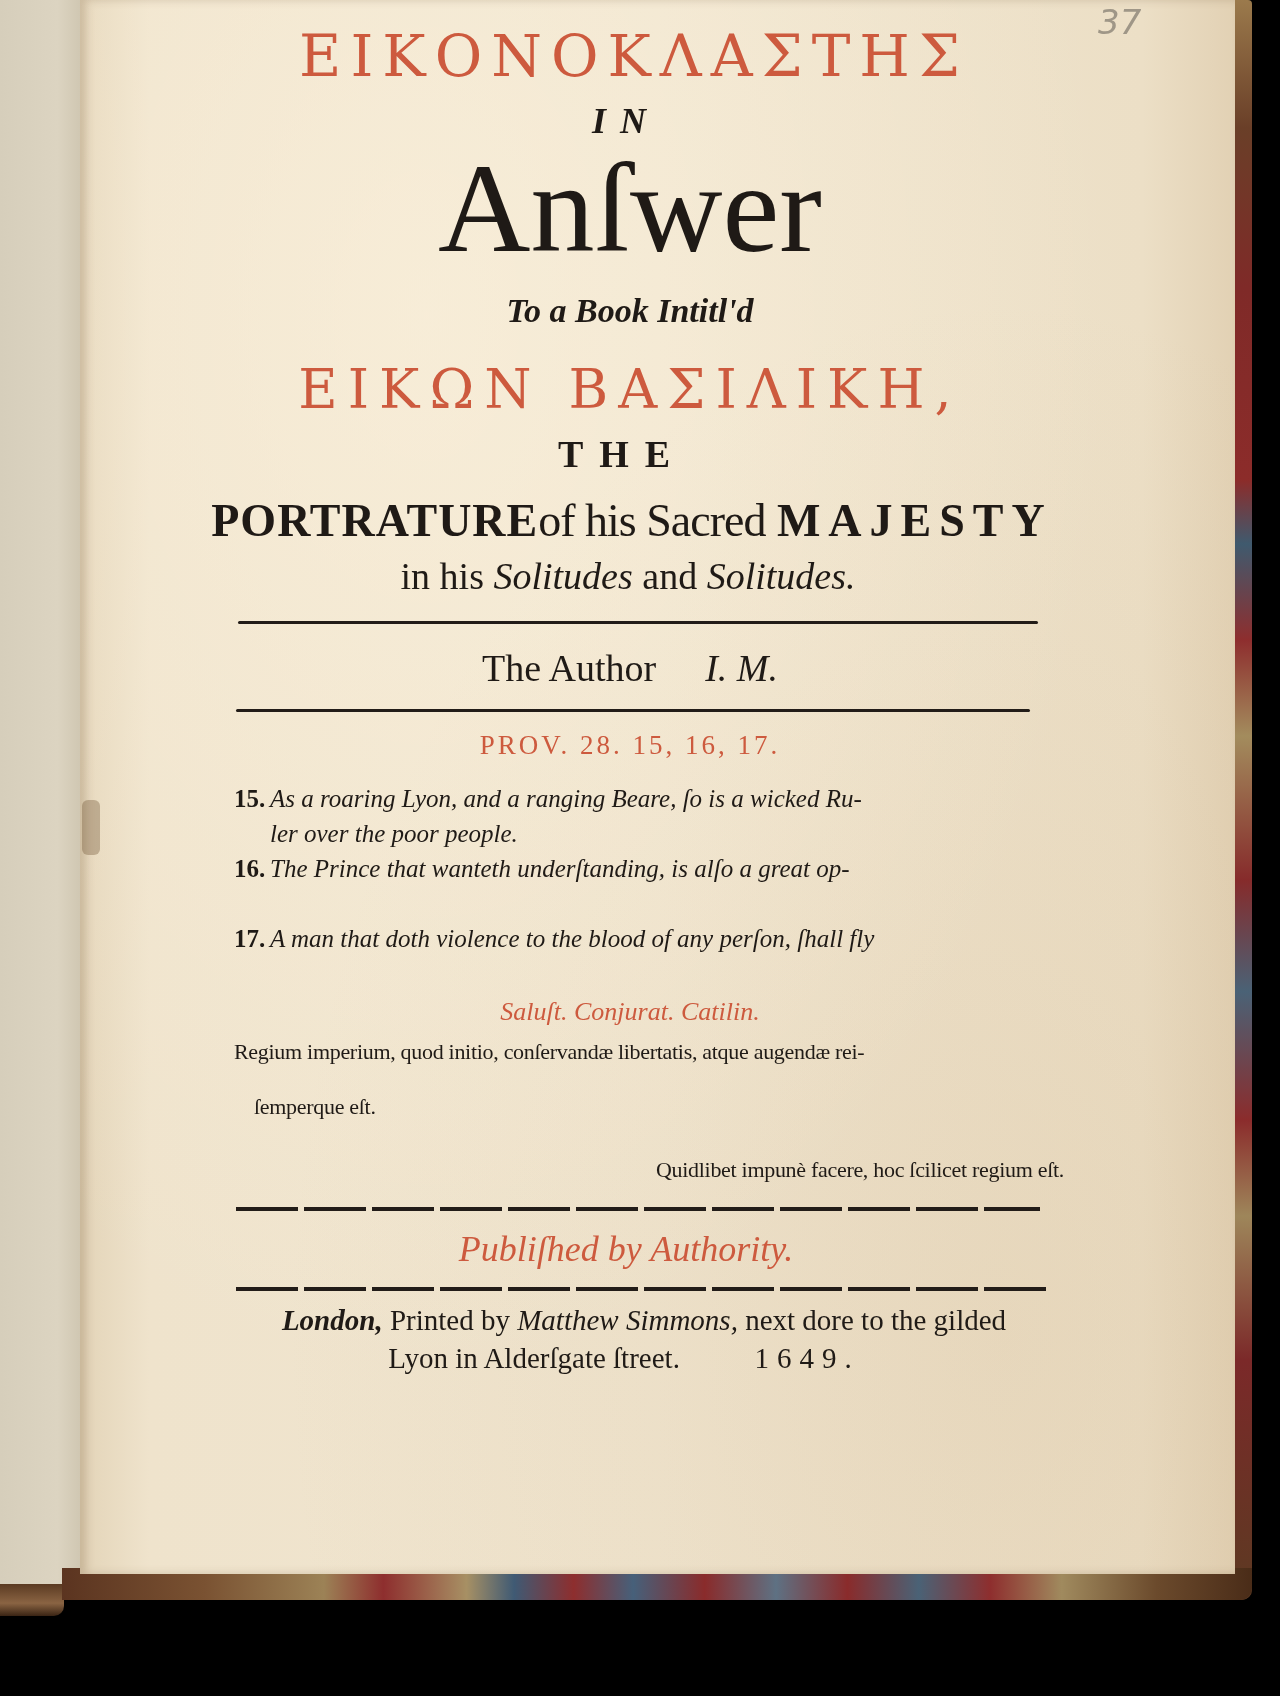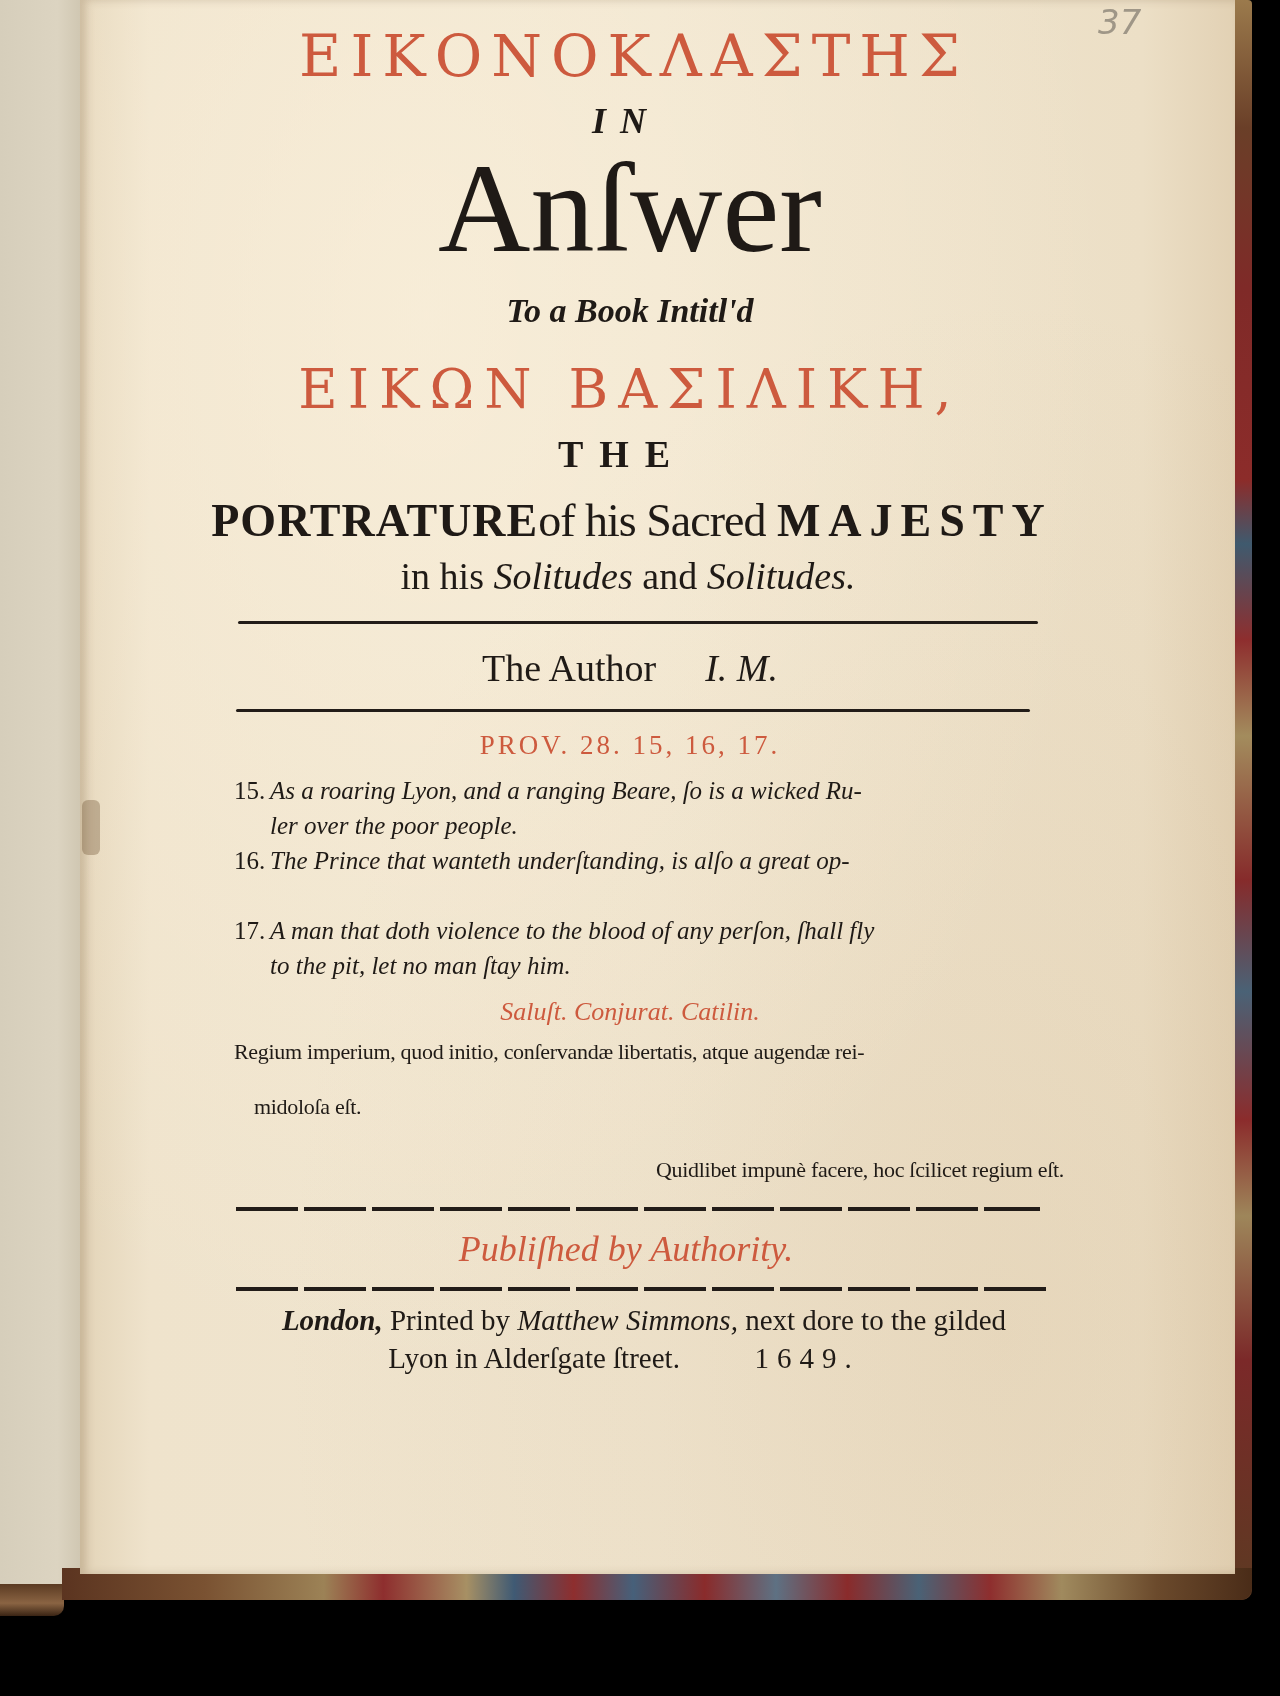--- a/index.html
+++ b/index.html
@@ -46,21 +46,21 @@
     .rule {
       position: absolute; height: 3px; background: #221c18; border-radius: 2px;
     }
     .dash-rule {
       position: absolute; height: 4px;
       background: repeating-linear-gradient(90deg, #221c18 0 62px, transparent 62px 68px);
     }
     .verse {
       position: absolute; left: 234px; width: 820px; font-style: italic; font-size: 25px; line-height: 35px;
     }
-    .verse .num { font-style: normal; font-weight: normal; display: inline-block; width: 36px; }
+    .verse .num { font-style: normal; font-weight: bold; display: inline-block; width: 36px; margin-top: 8px; }
     .verse .cont { display: block; padding-left: 36px; }
     .latin {
       position: absolute; left: 234px; width: 830px; font-size: 22px; line-height: 27px; letter-spacing: -0.3px;
     }
     .latin .cont { display: block; padding-left: 20px; }
     .pencil {
       position: absolute; left: 1090px; top: 2px; font-family: "DejaVu Sans", sans-serif;
       font-size: 34px; color: #8c8578; font-style: italic; opacity: 0.8; margin-left: 8px;
     }
     .stain {
@@ -119,30 +119,29 @@
 
 <div class="verse ink" style="top:773px;">
   <span class="num">15.</span><span>As a roaring Lyon, and a ranging Beare, ſo is a wicked Ru-</span>
   <span class="cont">ler over the poor people.</span>
 </div>
 <div class="verse ink" style="top:843px;">
   <span class="num">16.</span><span>The Prince that wanteth underſtanding, is alſo a great op-</span>
 </div>
 <div class="verse ink" style="top:913px;">
   <span class="num">17.</span><span>A man that doth violence to the blood of any perſon, ſhall fly</span>
-  <span class="cont">to the pit, let no man ſtay him.</span>
 </div>
 
 <div class="line red" style="top:997px; font-size:26px; font-style:italic; left:-10px;">Saluſt. Conjurat. Catilin.</div>
 
 <div class="latin ink" style="top:1038px;">
   <span>Regium imperium, quod initio, conſervandæ libertatis, atque augendæ rei-</span>
 </div>
 <div class="latin ink" style="top:1093px;">
-  <span class="cont">midoloſa eſt.</span>
+  <span class="cont">ſemperque eſt.</span>
 </div>
 <div class="latin ink" style="top:1156px;text-align:right;">
   <span>Quidlibet impunè facere, hoc ſcilicet regium eſt.</span>
 </div>
 
 <div class="dash-rule" style="left:236px; top:1207px; width:804px;"></div>
 
 <div class="line red" style="top:1228px; font-size:36px; font-style:italic; left:-14px;">Publiſhed by Authority.</div>
 
 <div class="dash-rule" style="left:236px; top:1287px; width:810px;"></div>

